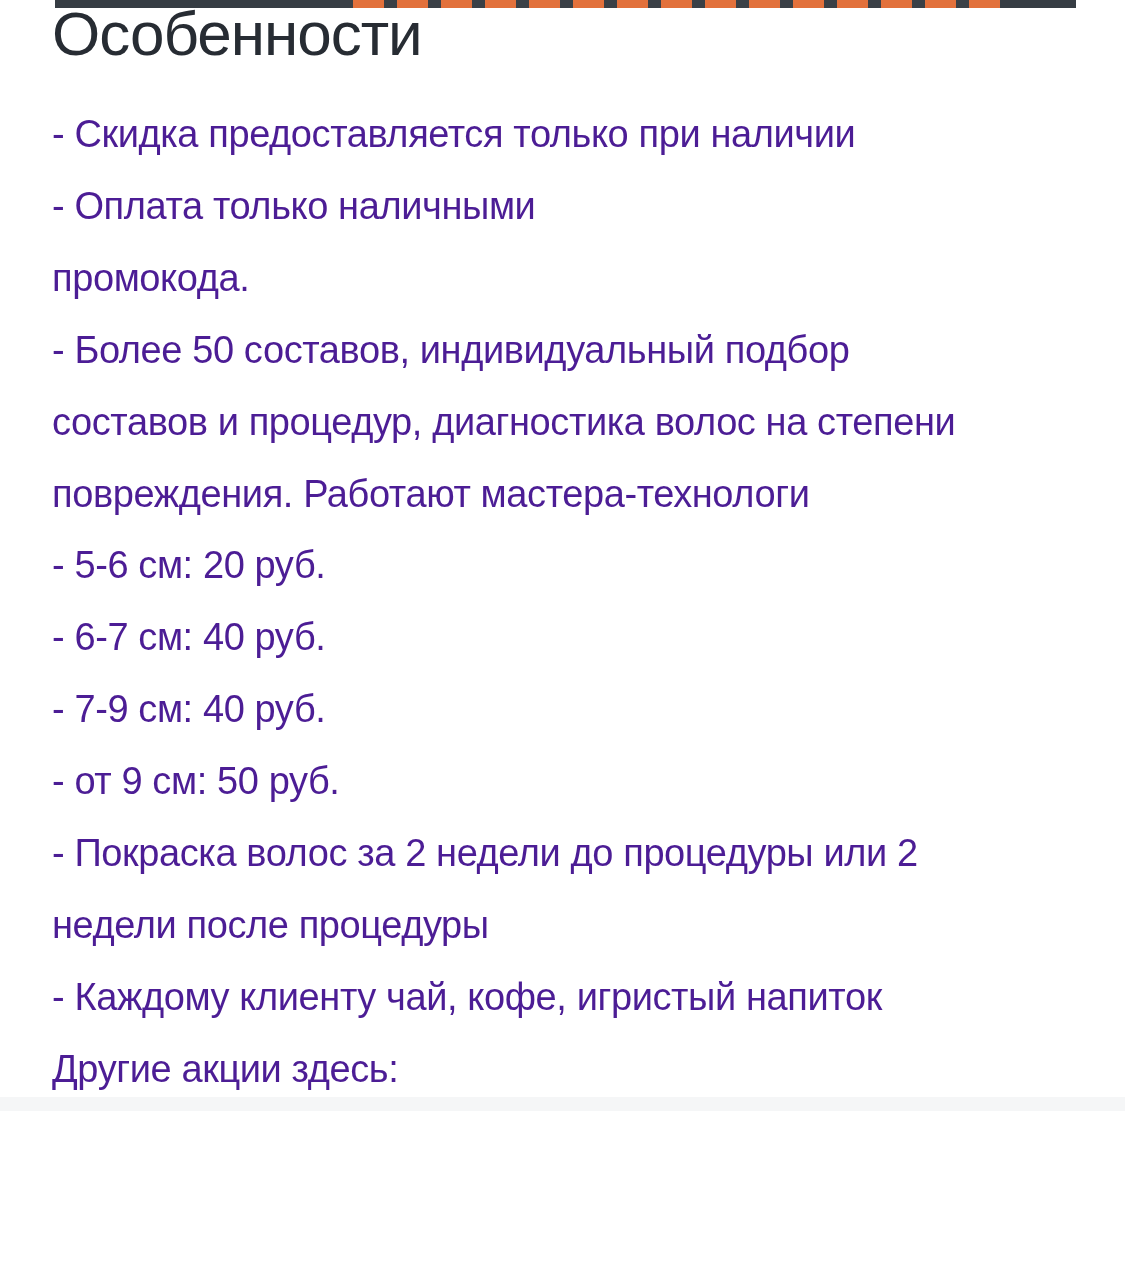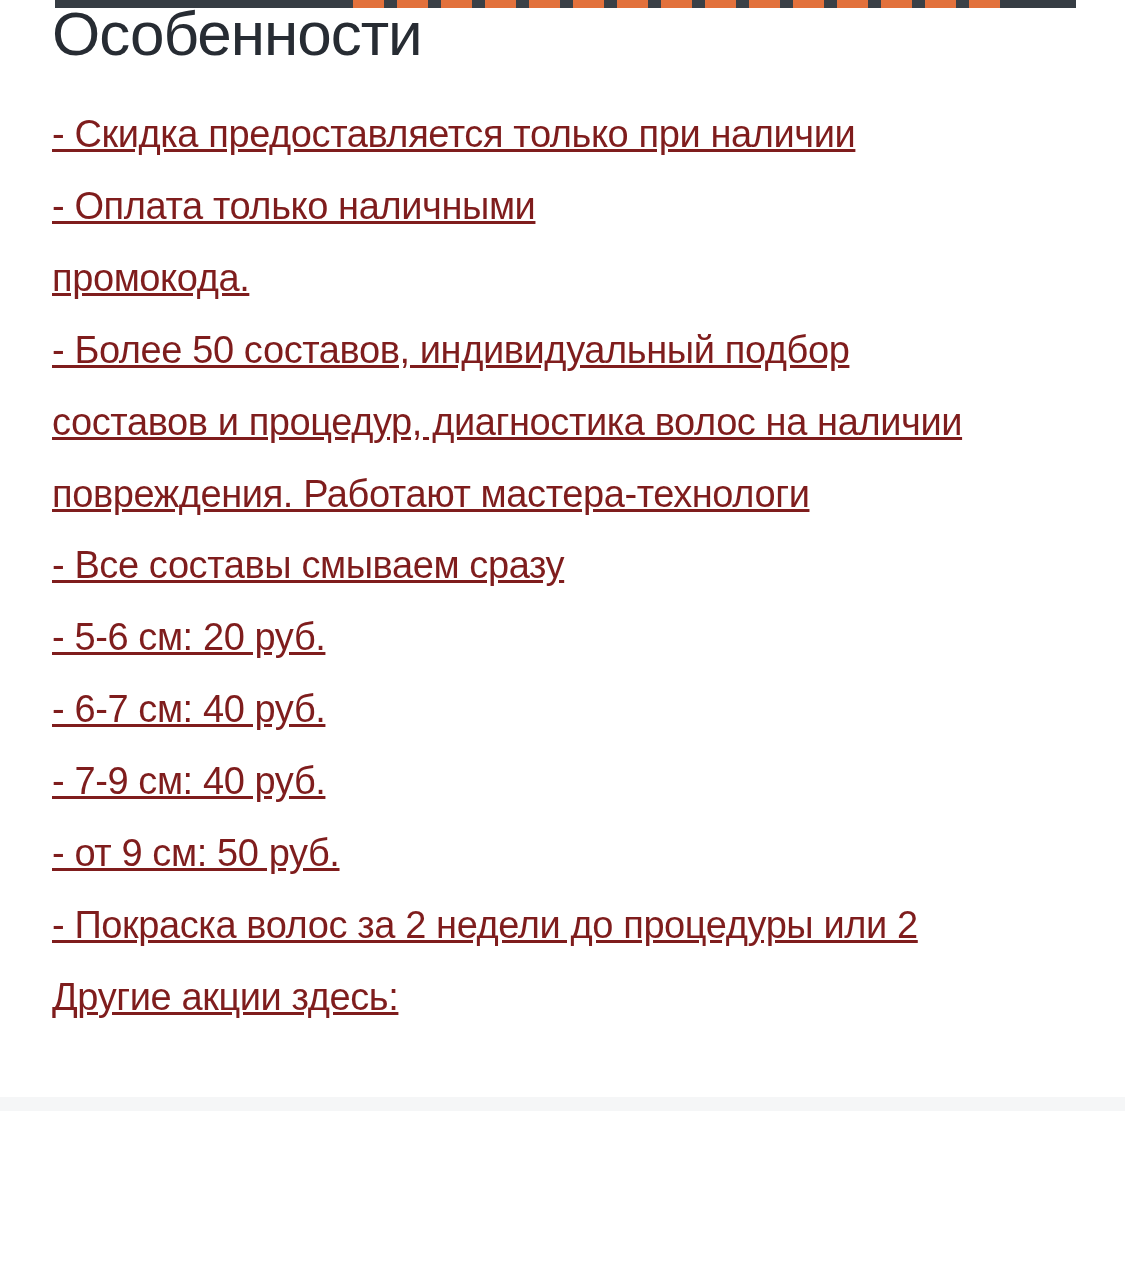--- a/index.html
+++ b/index.html
@@ -43,22 +43,21 @@
     line-height: 72px;
     font-weight: 400;
     letter-spacing: -1px;
     color: #272c33;
   }
   .content {
     position: absolute;
     top: 99px;
     left: 52px;
     width: 1020px;
-    color: #7f1d1d;
-    text-decoration: underline;
+    color: #4c1d95;
   }
   .text-line {
     font-size: 38px;
     line-height: 71.9px;
     font-weight: 400;
     letter-spacing: -0.4px;
     white-space: nowrap;
   }
   .bottom-strip {
     position: absolute;
@@ -82,26 +81,27 @@
     <div class="seg-right-pad"></div>
   </div>
 
   <h1 class="page-title">Особенности</h1>
 
   <div class="content">
     <div class="text-line">- Скидка предоставляется только при наличии</div>
     <div class="text-line">- Оплата только наличными</div>
     <div class="text-line">промокода.</div>
     <div class="text-line">- Более 50 составов, индивидуальный подбор</div>
-    <div class="text-line">составов и процедур, диагностика волос на наличии</div>
+    <div class="text-line">составов и процедур, диагностика волос на степени</div>
     <div class="text-line">повреждения. Работают мастера-технологи</div>
-    <div class="text-line">- Все составы смываем сразу</div>
     <div class="text-line">- 5-6 см: 20 руб.</div>
     <div class="text-line">- 6-7 см: 40 руб.</div>
     <div class="text-line">- 7-9 см: 40 руб.</div>
     <div class="text-line">- от 9 см: 50 руб.</div>
     <div class="text-line">- Покраска волос за 2 недели до процедуры или 2</div>
+    <div class="text-line">недели после процедуры</div>
+    <div class="text-line">- Каждому клиенту чай, кофе, игристый напиток</div>
     <div class="text-line">Другие акции здесь:</div>
   </div>
 
   <div class="bottom-strip"></div>
 
 </div>
 
 </body></html>

